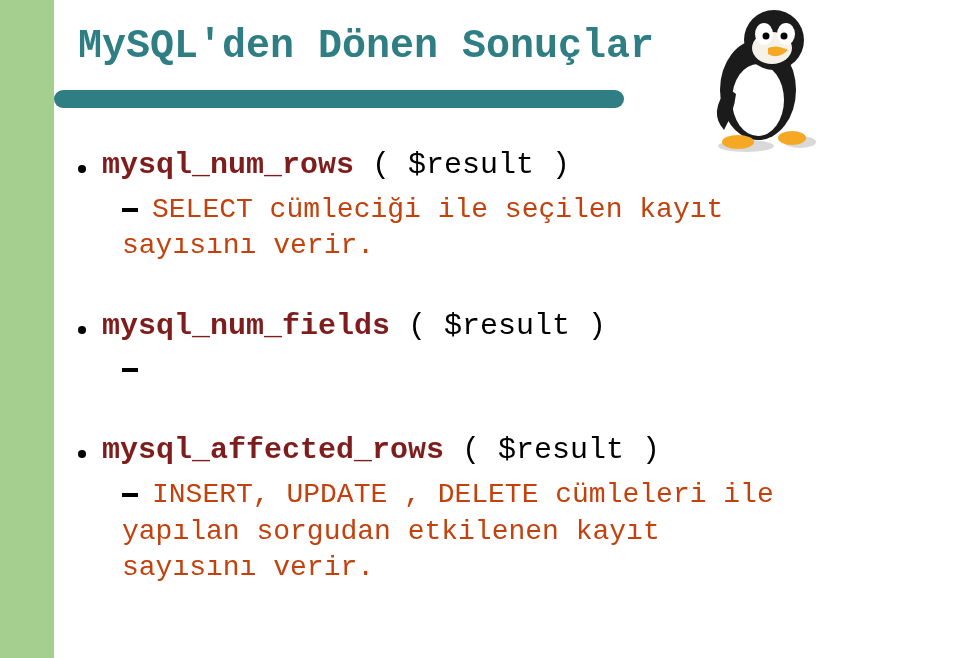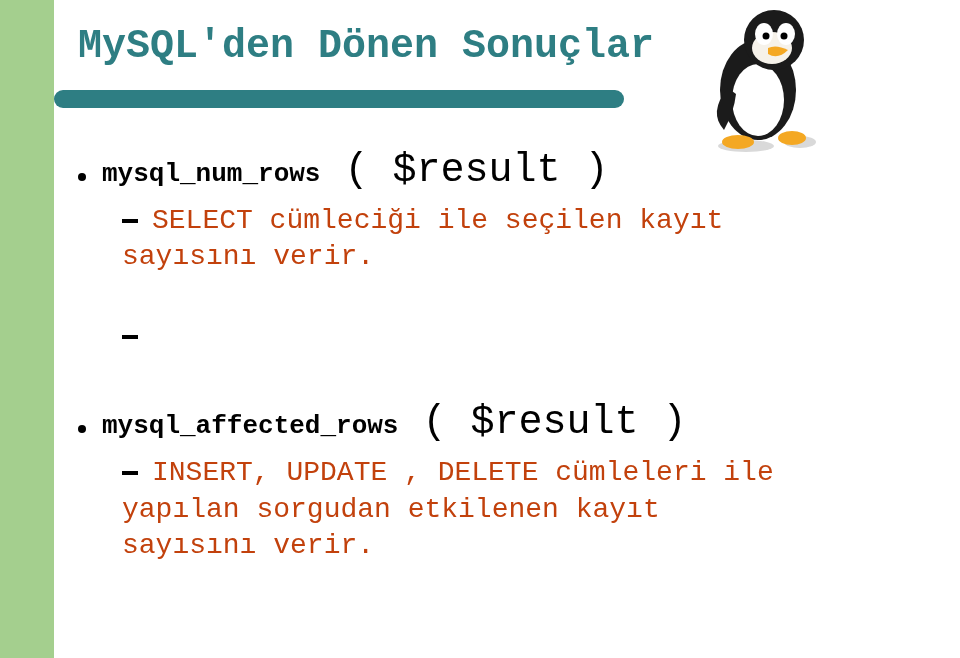--- a/index.html
+++ b/index.html
@@ -60,29 +60,29 @@
   .bullet-dot {
     display: inline-block;
     width: 8px;
     height: 8px;
     background: #000;
     border-radius: 50%;
     vertical-align: middle;
     margin-right: 16px;
   }
   .code-span {
-    color: #000000;
+    color: #7f1d1d;
     font-weight: bold;
-    font-size: 26px;
+    font-size: 30px;
     font-family: "Courier New", Courier, monospace;
   }
   .code-paren {
     color: #000;
     font-weight: normal;
-    font-size: 40px;
+    font-size: 30px;
     font-family: "Courier New", Courier, monospace;
   }
   .sub-bullet {
     margin: 4px 0 44px 44px;
     color: #c2410c;
     font-size: 28px;
     line-height: 1.3;
     font-family: "Courier New", Courier, monospace;
   }
   .dash {
@@ -140,20 +140,23 @@
       <div class="title-underline"></div>
     </div>
 
     <div class="top-bullet">
       <span class="bullet-dot"></span><span class="code-span">mysql_num_rows</span><span class="code-paren"> ( $result )</span>
     </div>
     <div class="sub-bullet">
       <span class="dash"></span><span>SELECT cümleciği ile seçilen kayıt sayısını verir.</span>
     </div>
 
+    <div class="top-bullet">
+      <span class="bullet-dot"></span><span class="code-span">mysql_num_fields</span><span class="code-paren"> ( $result )</span>
+    </div>
     <div class="sub-bullet">
       <span class="dash"></span>
     </div>
 
     <div class="top-bullet">
       <span class="bullet-dot"></span><span class="code-span">mysql_affected_rows</span><span class="code-paren"> ( $result )</span>
     </div>
     <div class="sub-bullet" style="margin-bottom:16px">
       <span class="dash"></span><span>INSERT, UPDATE , DELETE cümleleri ile yapılan sorgudan etkilenen kayıt sayısını verir.</span>
     </div>

